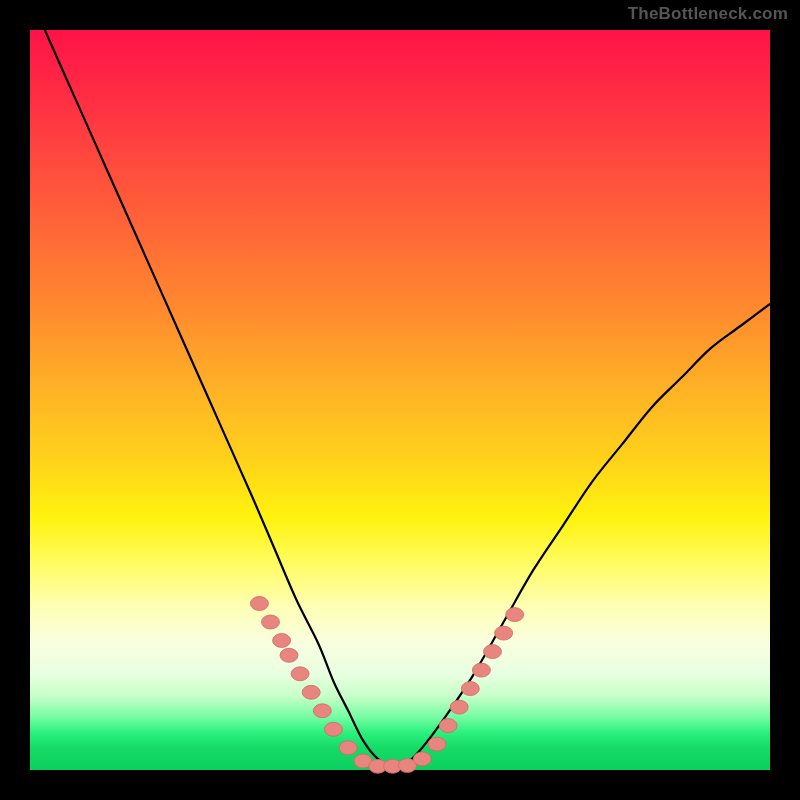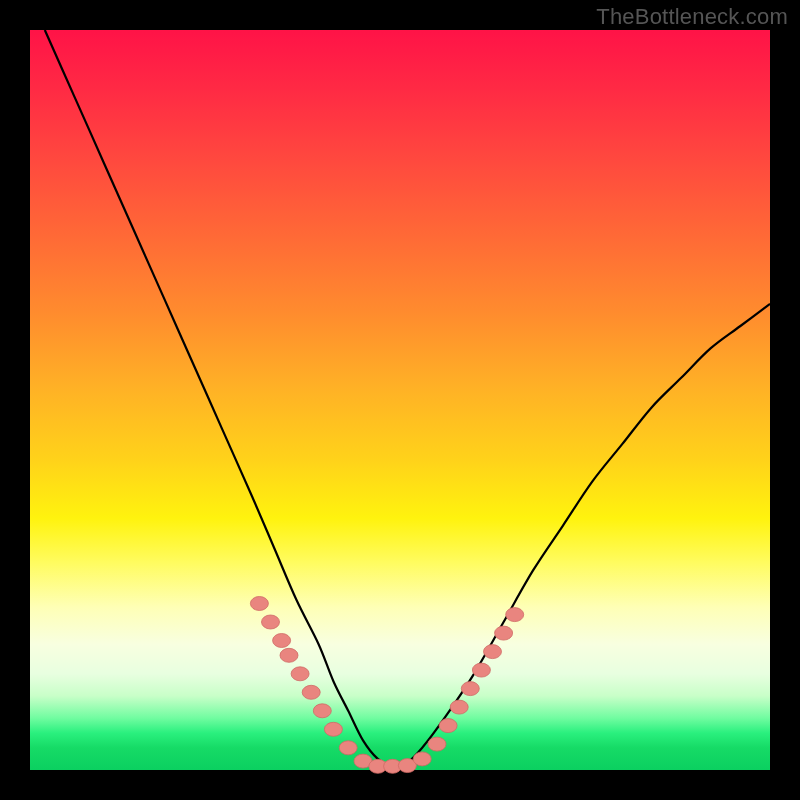--- a/index.html
+++ b/index.html
@@ -44,22 +44,22 @@
       #2af07e 95%,
       #16db66 97%,
       #0bd060 100%
     );
   }
   .watermark {
     position: absolute;
     top: 4px;
     right: 12px;
     color: #555;
-    font-size: 22px;
-    font-weight: 400;
+    font-size: 17px;
+    font-weight: 700;
     letter-spacing: 0.2px;
     z-index: 50;
   }
   svg.curve {
     position: absolute;
     left: 0;
     top: 0;
     width: 740px;
     height: 740px;
     overflow: visible;

